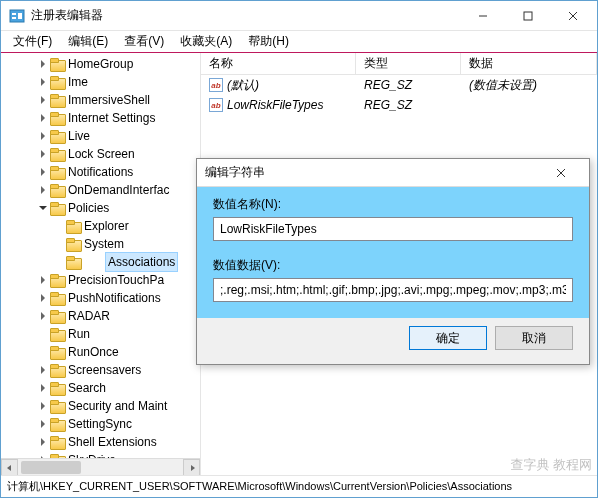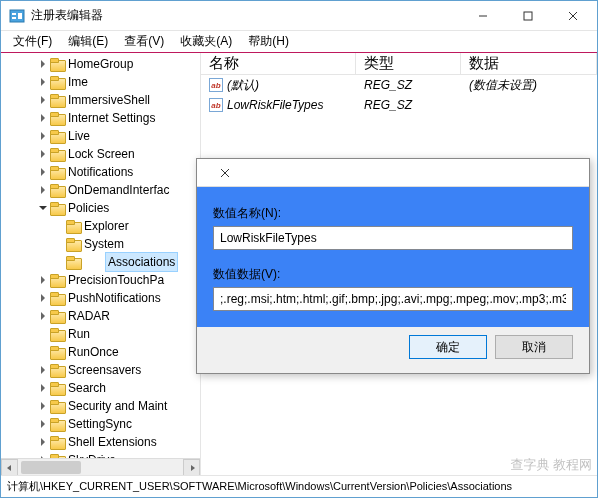--- a/index.html
+++ b/index.html
@@ -22,31 +22,31 @@
 .folder-icon { width: 14px; height: 12px; margin-right: 4px; position: relative; }
 .folder-icon::before { content: ""; position: absolute; top: 2px; left: 0; width: 14px; height: 10px; background: linear-gradient(#ffe9a8,#f7c94a); border: 1px solid #c9a227; border-radius: 1px; }
 .folder-icon::after { content: ""; position: absolute; top: 0; left: 0; width: 7px; height: 3px; background: #f7c94a; border: 1px solid #c9a227; border-radius: 1px 1px 0 0; }
 .tree-label { }
 .tree-row.selected .tree-label { background: #cce8ff; border: 1px solid #99d1ff; padding: 0 2px; margin-left: 21px; }
 .hscroll { height: 17px; border-top: 1px solid #ddd; background: #f0f0f0; position: relative; display: flex; }
 .hscroll .arrow { width: 17px; height: 17px; background: #e8e8e8; border: 1px solid #ccc; display: flex; align-items: center; justify-content: center; }
 .hscroll .track { flex: 1; position: relative; }
 .hscroll .thumb { position: absolute; left: 3px; top: 2px; width: 60px; height: 13px; background: #cdcdcd; border-radius: 2px; }
 .list { flex: 1; overflow: hidden; }
-.list-header { display: flex; height: 22px; border-bottom: 1px solid #e5e5e5; font-size: 15px; align-items: flex-end; }
+.list-header { display: flex; height: 22px; border-bottom: 1px solid #e5e5e5; font-size: 12px; align-items: flex-end; }
 .list-header .col { padding: 0 8px; border-right: 1px solid #e5e5e5; height: 100%; display: flex; align-items: center; }
 .list-row { display: flex; height: 20px; align-items: center; font-size: 12px; font-style: italic; }
 .list-row .cell { padding: 0 8px; display: flex; align-items: center; gap: 4px; }
 .val-icon { width: 14px; height: 14px; background: #fff; border: 1px solid #7aa7d6; display: inline-flex; align-items: center; justify-content: center; font-size: 8px; color: #c0392b; font-weight: bold; }
 .statusbar { height: 22px; border-top: 1px solid #e5e5e5; padding: 0 6px; display: flex; align-items: center; font-size: 11px; overflow: hidden; white-space: nowrap; }
 .dialog { position: absolute; left: 196px; top: 158px; width: 394px; background: #f0f0f0; border: 1px solid #888; box-shadow: 2px 2px 8px rgba(0,0,0,0.25); z-index: 10; }
 .dialog-title { height: 28px; background: #fff; display: flex; align-items: center; padding: 0 8px; border-bottom: 1px solid #ddd; }
 .dialog-title .t { flex: 1; font-size: 12px; }
 .dialog-close { width: 40px; height: 26px; display: flex; align-items: center; justify-content: center; }
-.dialog-body { padding: 14px 16px 4px; background: #3b82f6; }
+.dialog-body { padding: 5px 16px 4px; background: #7dd3fc; }
 .dlabel { font-size: 12px; margin-bottom: 4px; margin-top: 4px; }
 .dinput { width: 100%; height: 24px; border: 1px solid #828790; background: #fff; padding: 2px 6px; font-size: 12px; margin-bottom: 12px; font-family: inherit; }
 .dinput[readonly] { background: #fff; }
 .dbtns { display: flex; justify-content: flex-end; gap: 8px; padding: 8px 16px 14px; }
 .dbtn { width: 78px; height: 24px; background: #e1e1e1; border: 1px solid #adadad; font-size: 12px; font-family: inherit; }
 .dbtn.primary { border: 1px solid #0078d7; background: #e5f1fb; }
 .watermark { position: absolute; right: 8px; bottom: 26px; font-size: 13px; color: #999; z-index: 5; opacity: 0.6; pointer-events: none; }
 </style>
 </head>
 <body>
@@ -356,20 +356,21 @@
     </div>
   </div>
 
   <div class="statusbar">
     <span>计算机\HKEY_CURRENT_USER\SOFTWARE\Microsoft\Windows\CurrentVersion\Policies\Associations</span>
   </div>
 </div>
 
 <div class="dialog">
   <div class="dialog-title">
+    <span class="t">编辑字符串</span>
     <div class="dialog-close">
         <svg width="10" height="10" viewBox="0 0 10 10">
           <line x1="1" y1="1" x2="9" y2="9" stroke="#333"></line>
           <line x1="9" y1="1" x2="1" y2="9" stroke="#333"></line>
         </svg>
       </div>
   </div>
   <div class="dialog-body">
     <div class="dlabel">数值名称(N):</div>
     <input class="dinput" readonly="" value="LowRiskFileTypes" style="">

